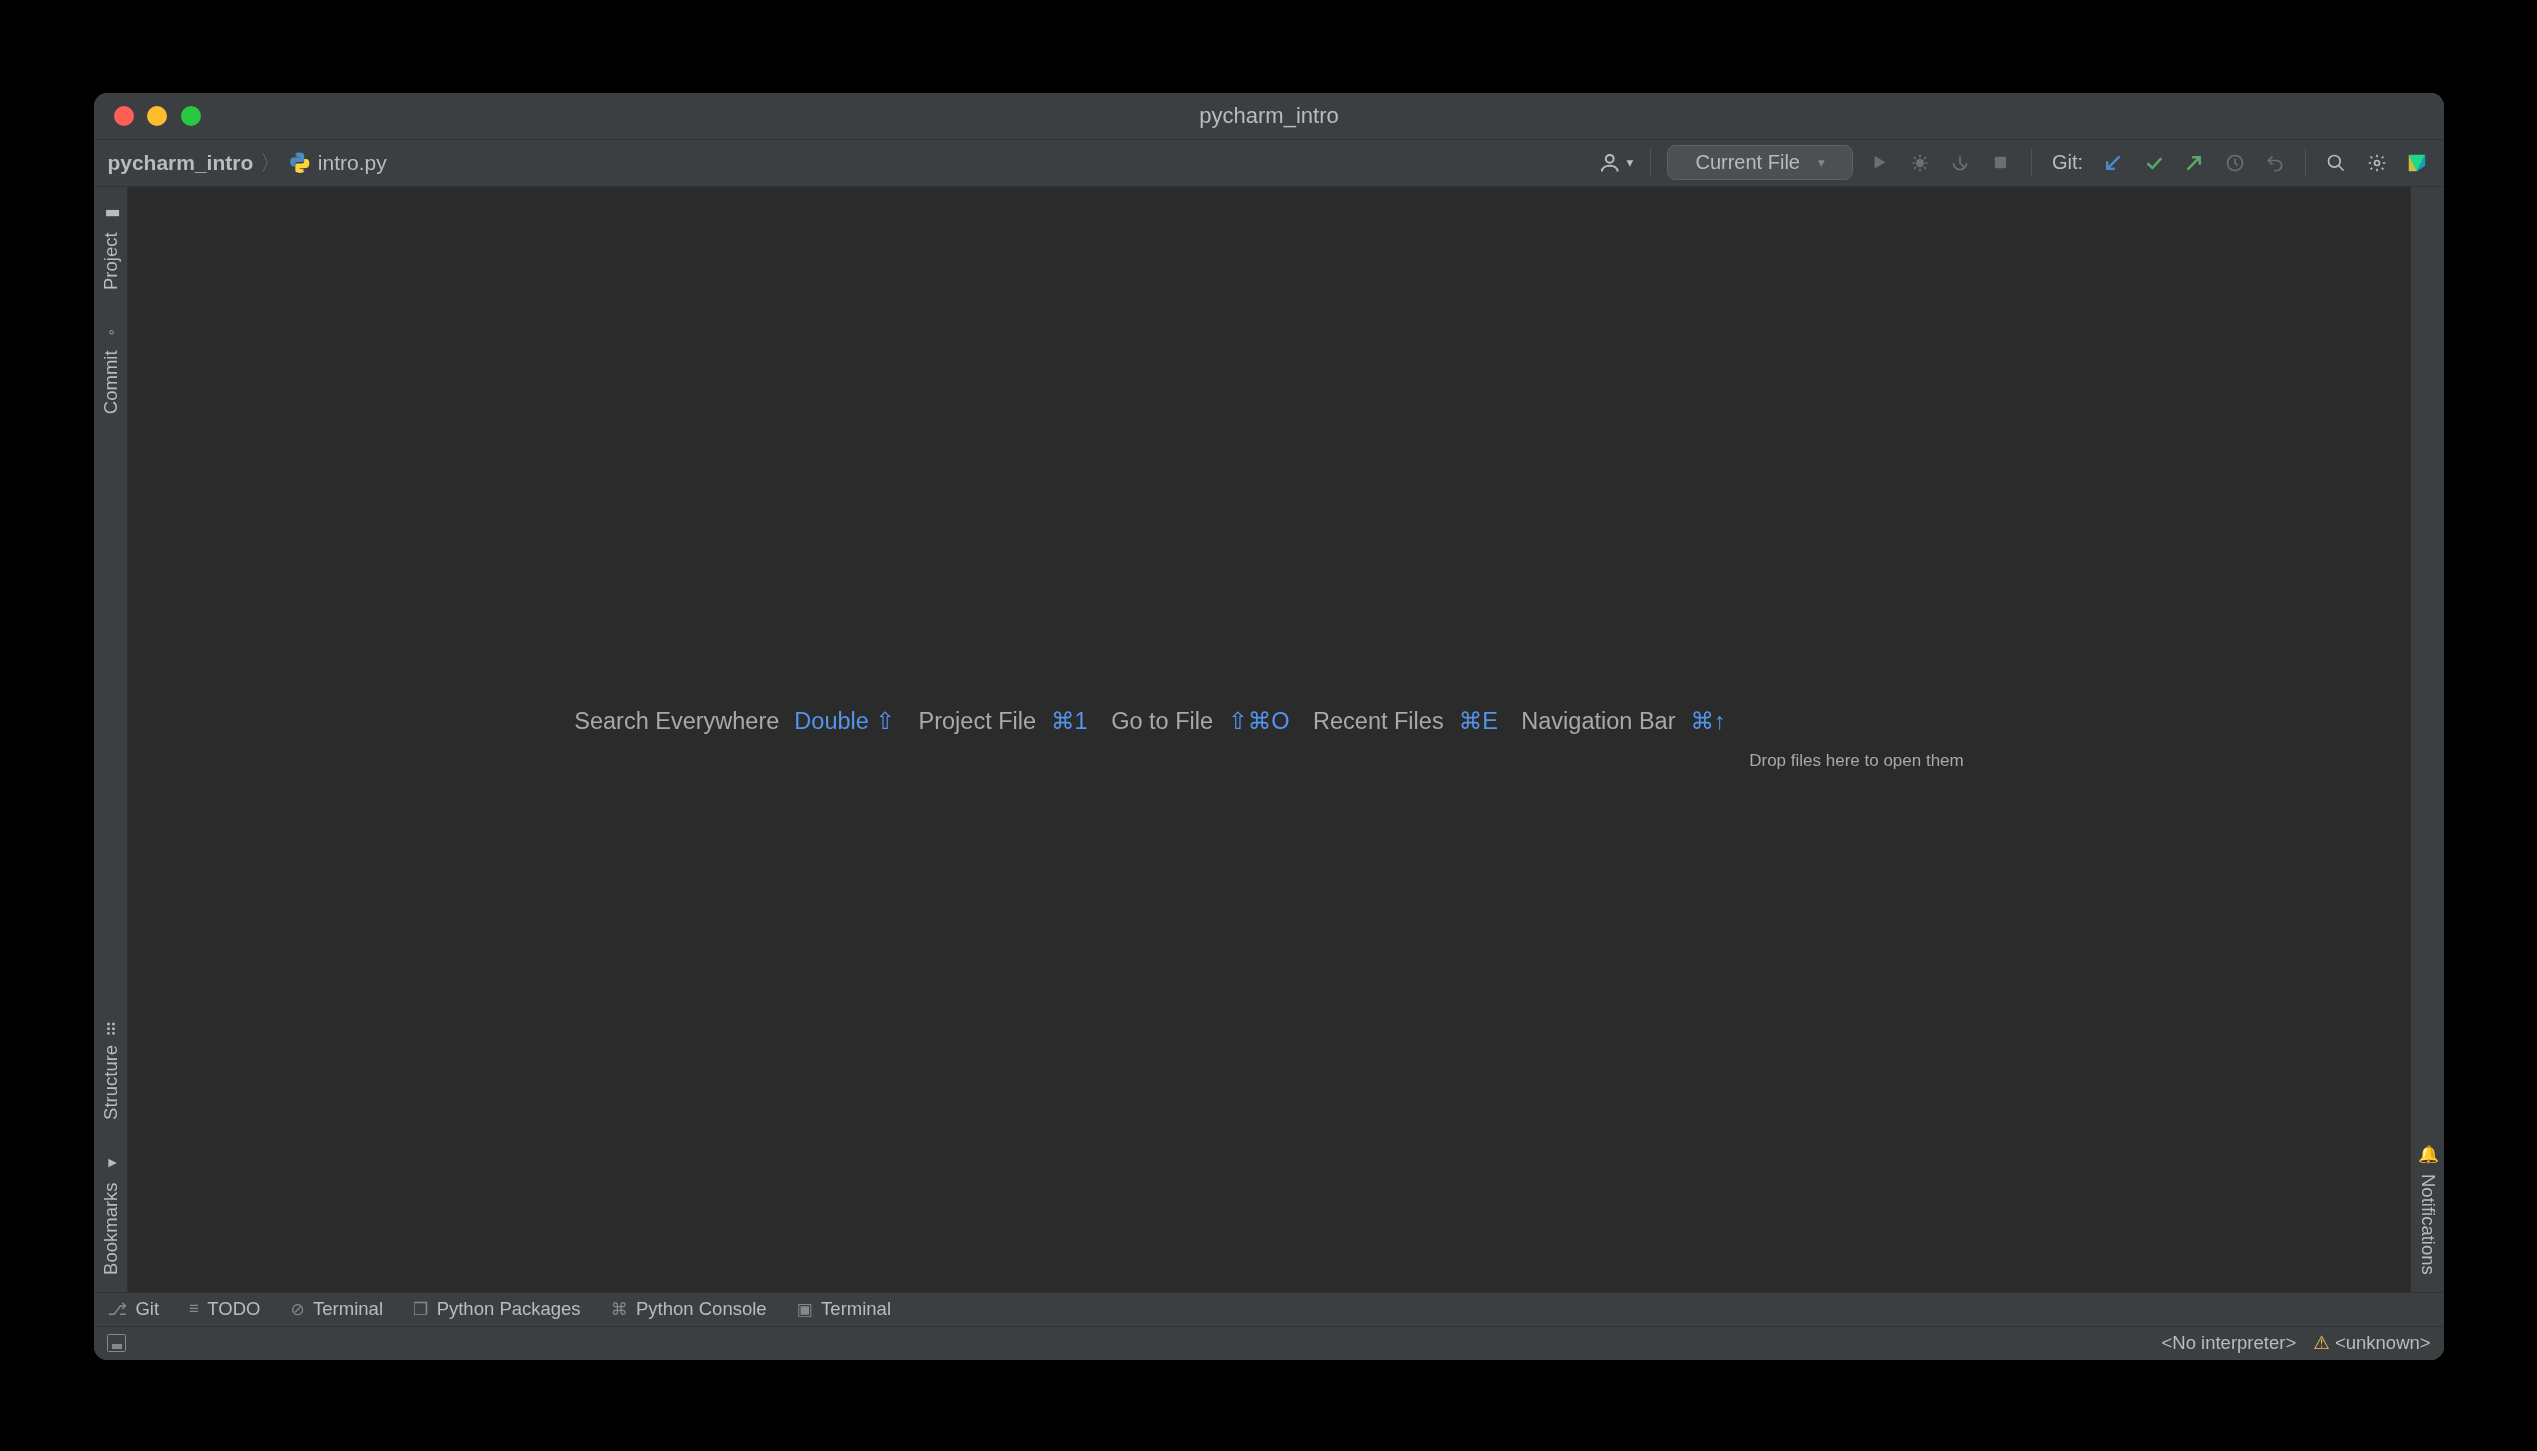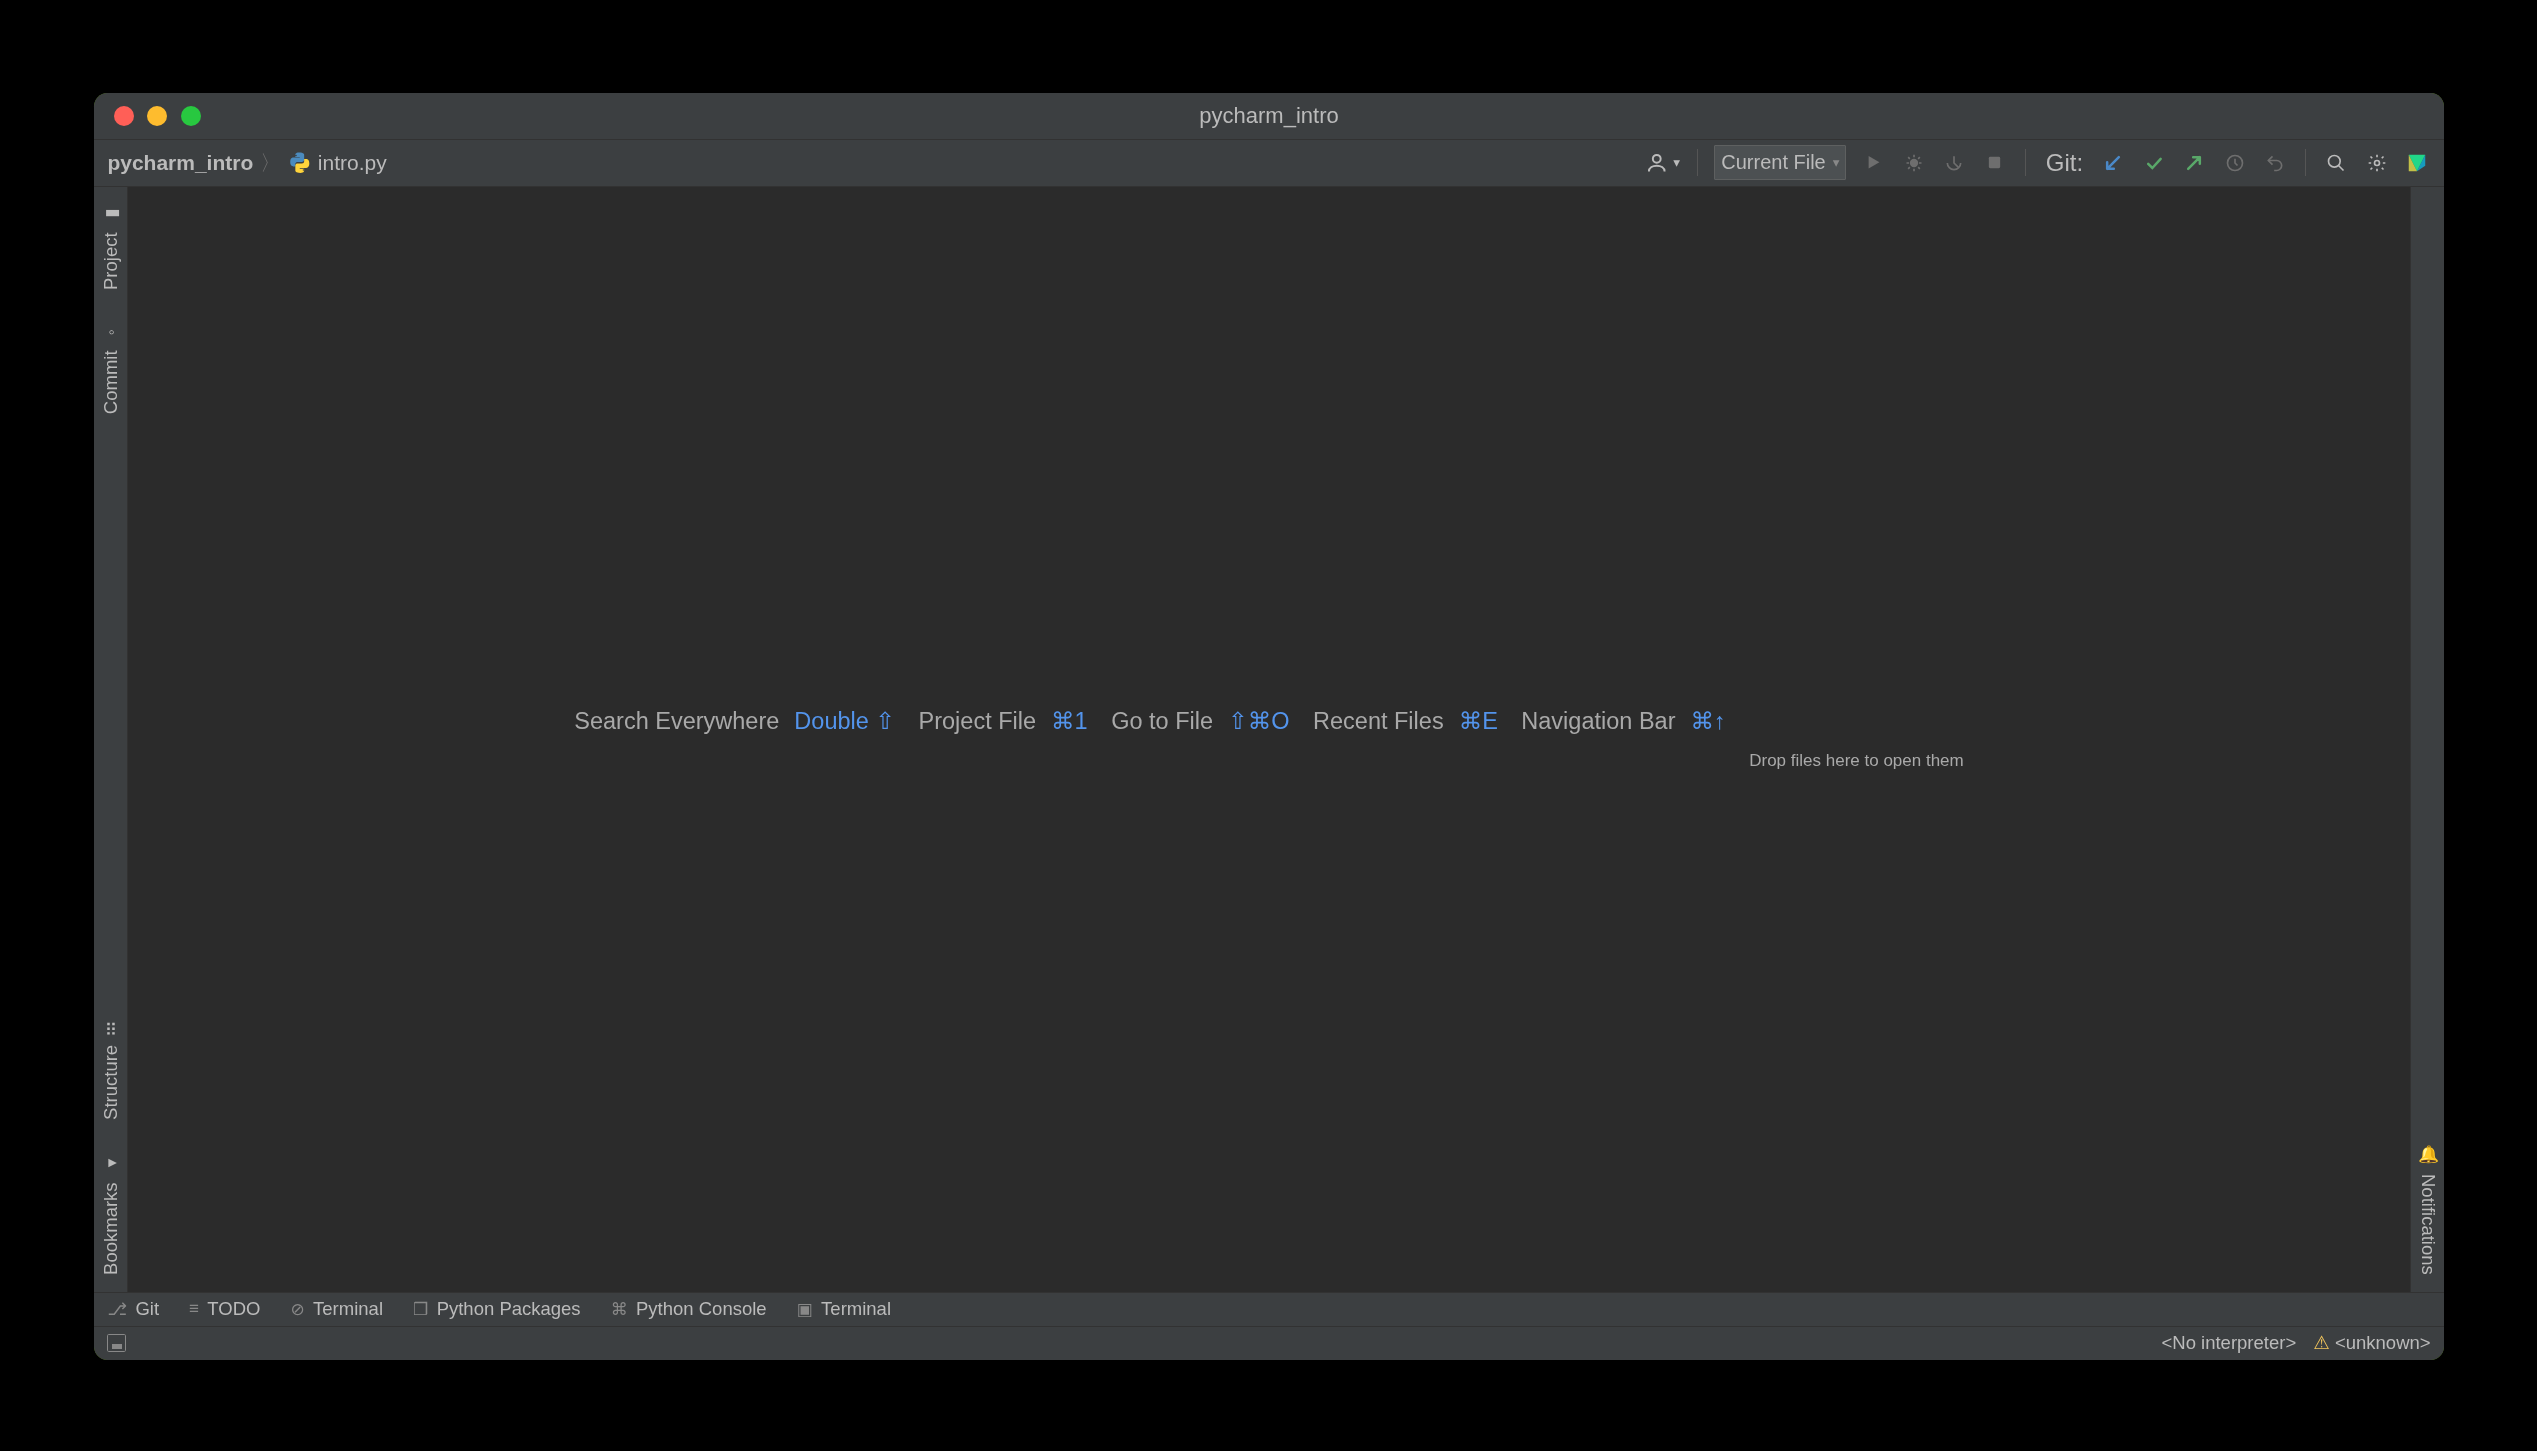--- a/index.html
+++ b/index.html
@@ -14,24 +14,24 @@
 .tl-min { background: #febc2e; }
 .tl-max { background: #28c840; }
 .window-title { position: absolute; left: 50%; transform: translateX(-50%); color: #bbbbbb; font-size: 22px; font-weight: 500; }
 
 
 .navbar { height: 47px; background: #3c3f41; display: flex; align-items: center; padding: 0 13.4px; border-bottom: 0.8px solid #323232; }
 .breadcrumb { display: flex; align-items: center; gap: 6.7px; color: #bbbbbb; font-size: 21px; }
 .breadcrumb .chev { color: #6e6e6e; }
 .py-icon { width: 23.5px; height: 23.5px; display: inline-flex; }
 .nav-right { margin-left: auto; display: flex; align-items: center; gap: 13.4px; }
-.run-config { display: flex; align-items: center; gap: 7px; background: #4c5052; border: 0.8px solid #5e6060; border-radius: 1px; padding: 5px 6px; color: #bbbbbb; font-size: 20px; cursor: pointer; }
+.run-config { display: flex; align-items: center; gap: 18px; background: #4c5052; border: 0.8px solid #5e6060; border-radius: 8px; padding: 5px 27px; color: #bbbbbb; font-size: 20px; cursor: pointer; }
 .icon-btn { width: 27px; height: 27px; display: flex; align-items: center; justify-content: center; color: #6e6e6e; cursor: pointer; }
 .icon-btn.enabled { color: #bbbbbb; }
-.git-label { color: #bbbbbb; font-size: 24px; margin: 0 3.4px; }
+.git-label { color: #bbbbbb; font-size: 20px; margin: 0 3.4px; }
 .sep { width: 0.8px; height: 27px; background: #555; margin: 0 3.4px; }
 
 
 .main { flex: 1; display: flex; background: #2b2b2b; }
 .left-gutter { width: 34px; background: #3c3f41; display: flex; flex-direction: column; justify-content: space-between; border-right: 0.8px solid #323232; }
 .gutter-group { display: flex; flex-direction: column; align-items: center; }
 .gutter-item { writing-mode: vertical-rl; transform: rotate(180deg); color: #bbbbbb; font-size: 18.5px; padding: 17px 0; display: flex; align-items: center; gap: 8.4px; cursor: pointer; }
 .gutter-icon { font-size: 17px; transform: rotate(90deg); }
 .right-gutter { width: 34px; background: #3c3f41; display: flex; flex-direction: column; justify-content: flex-end; align-items: center; border-left: 0.8px solid #323232; }
 .right-gutter .gutter-item { padding: 17px 0; }

